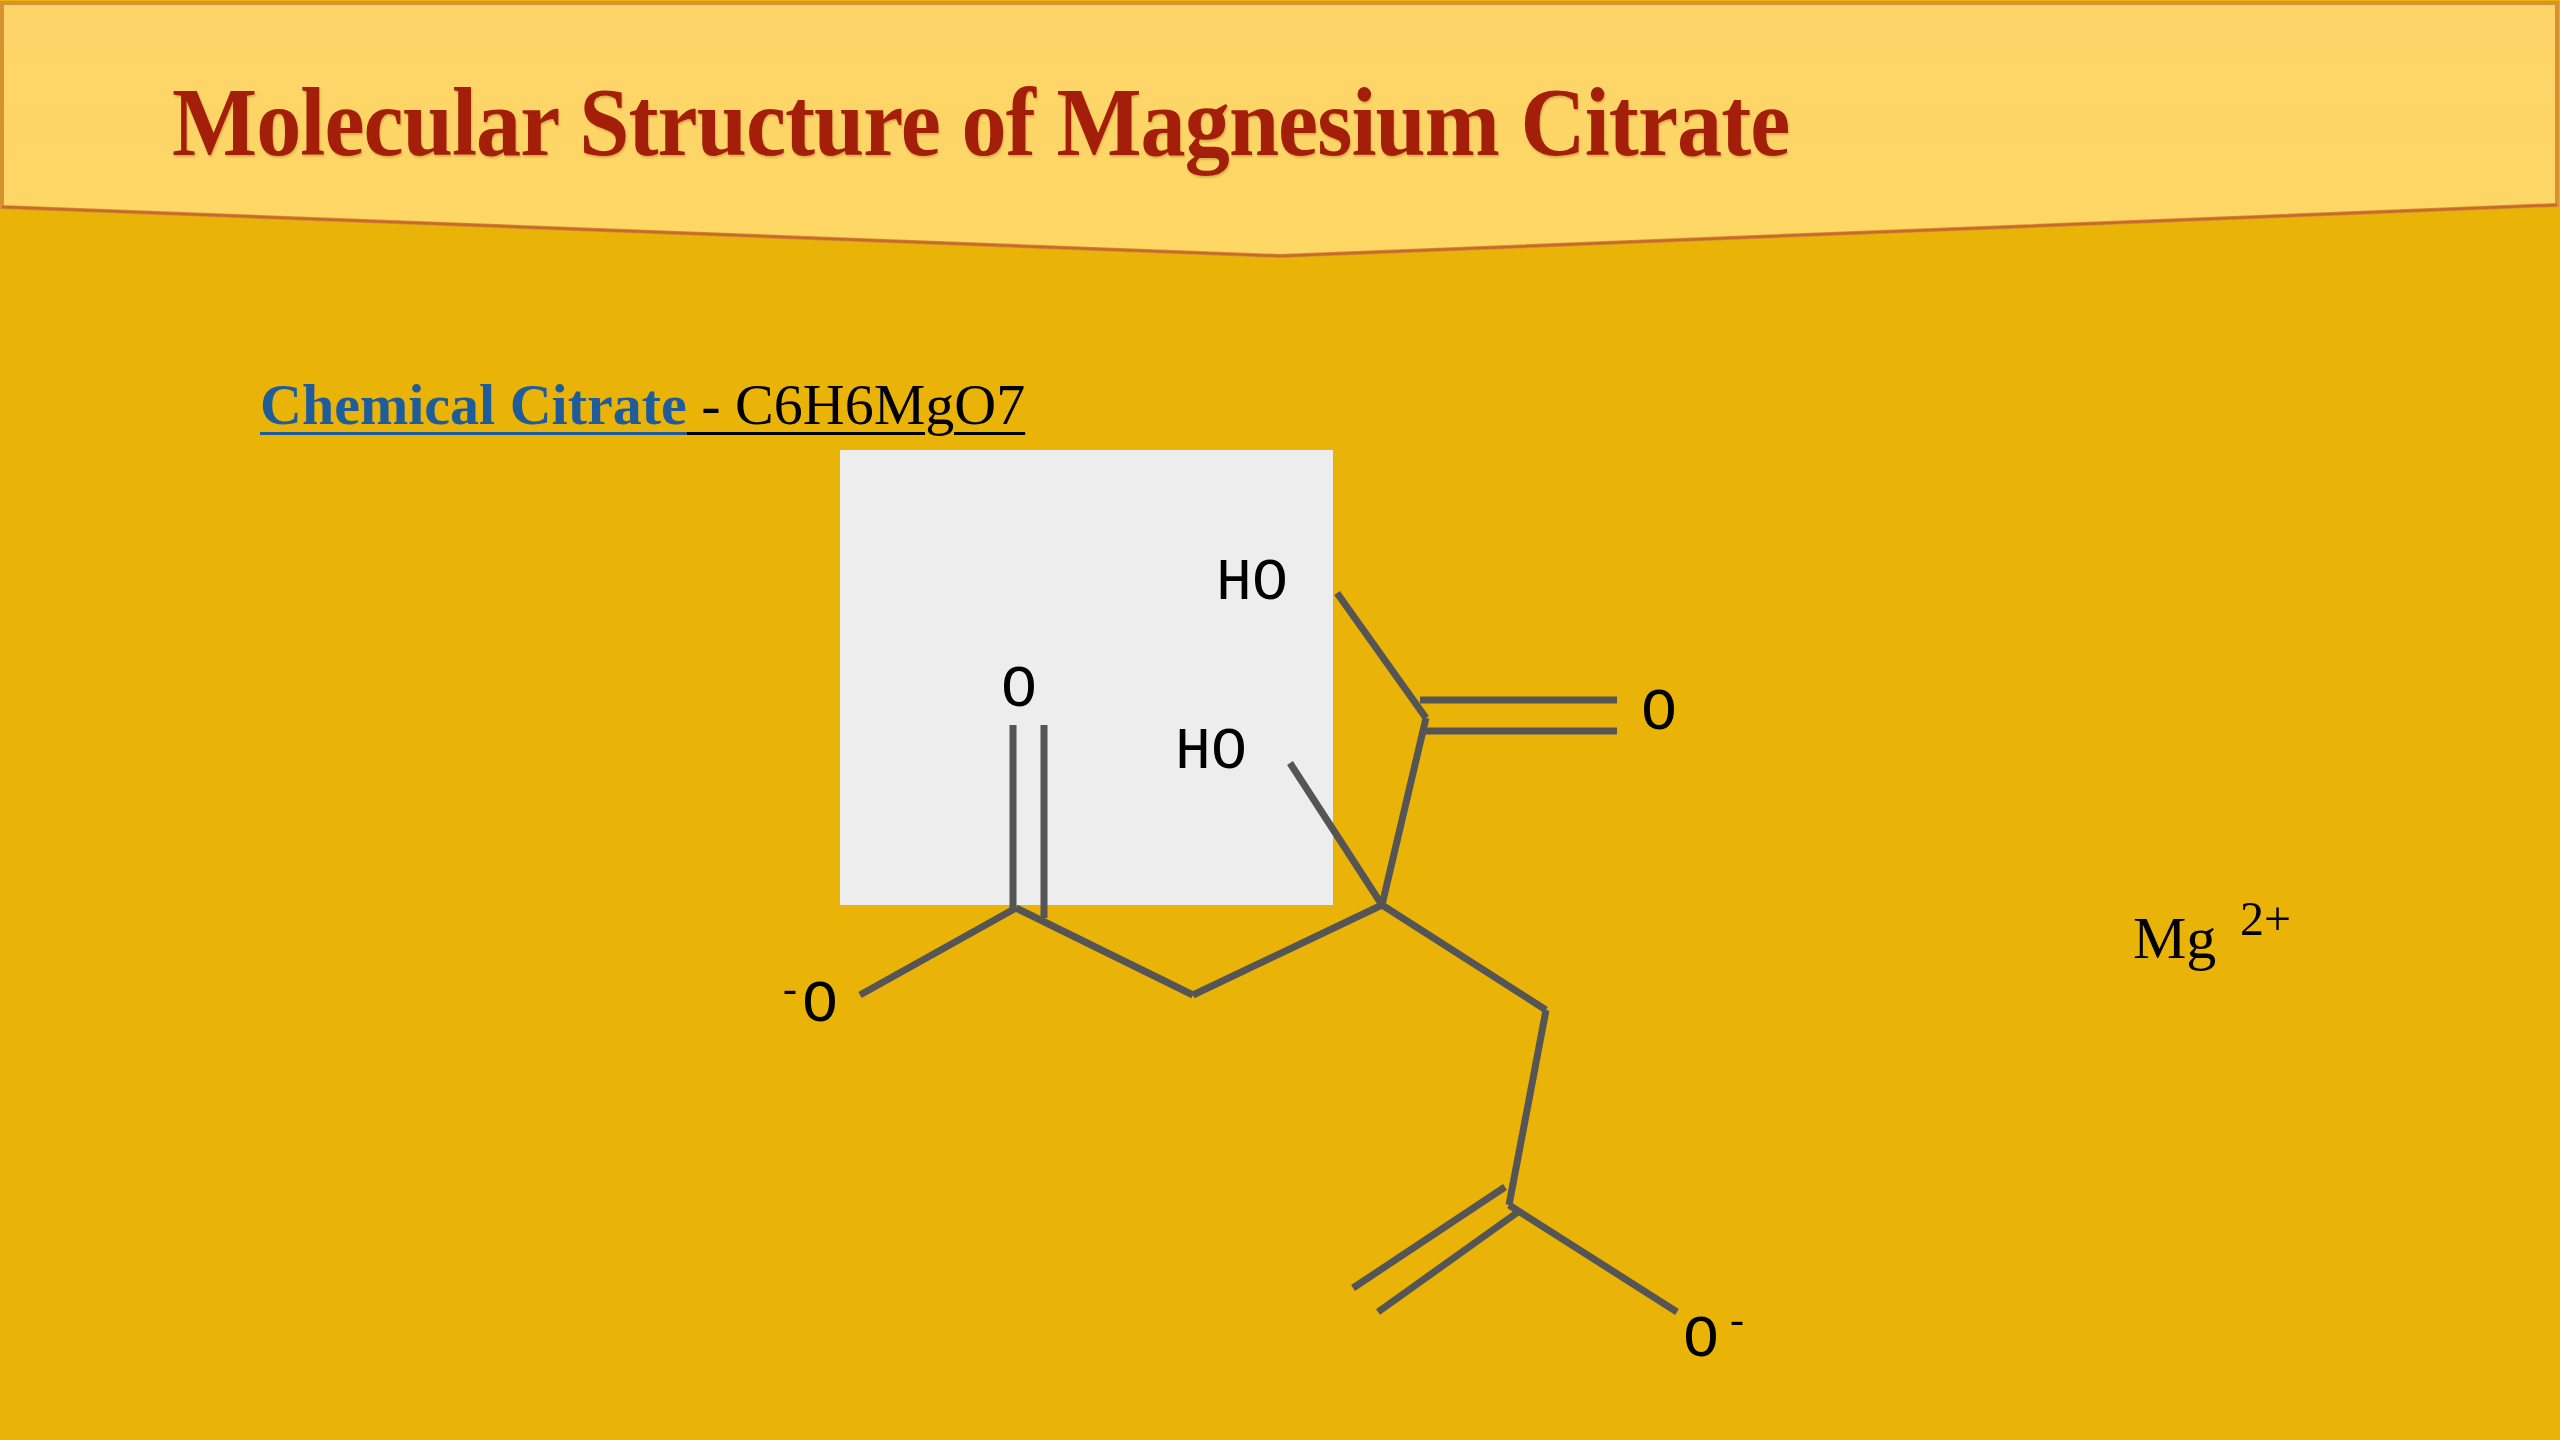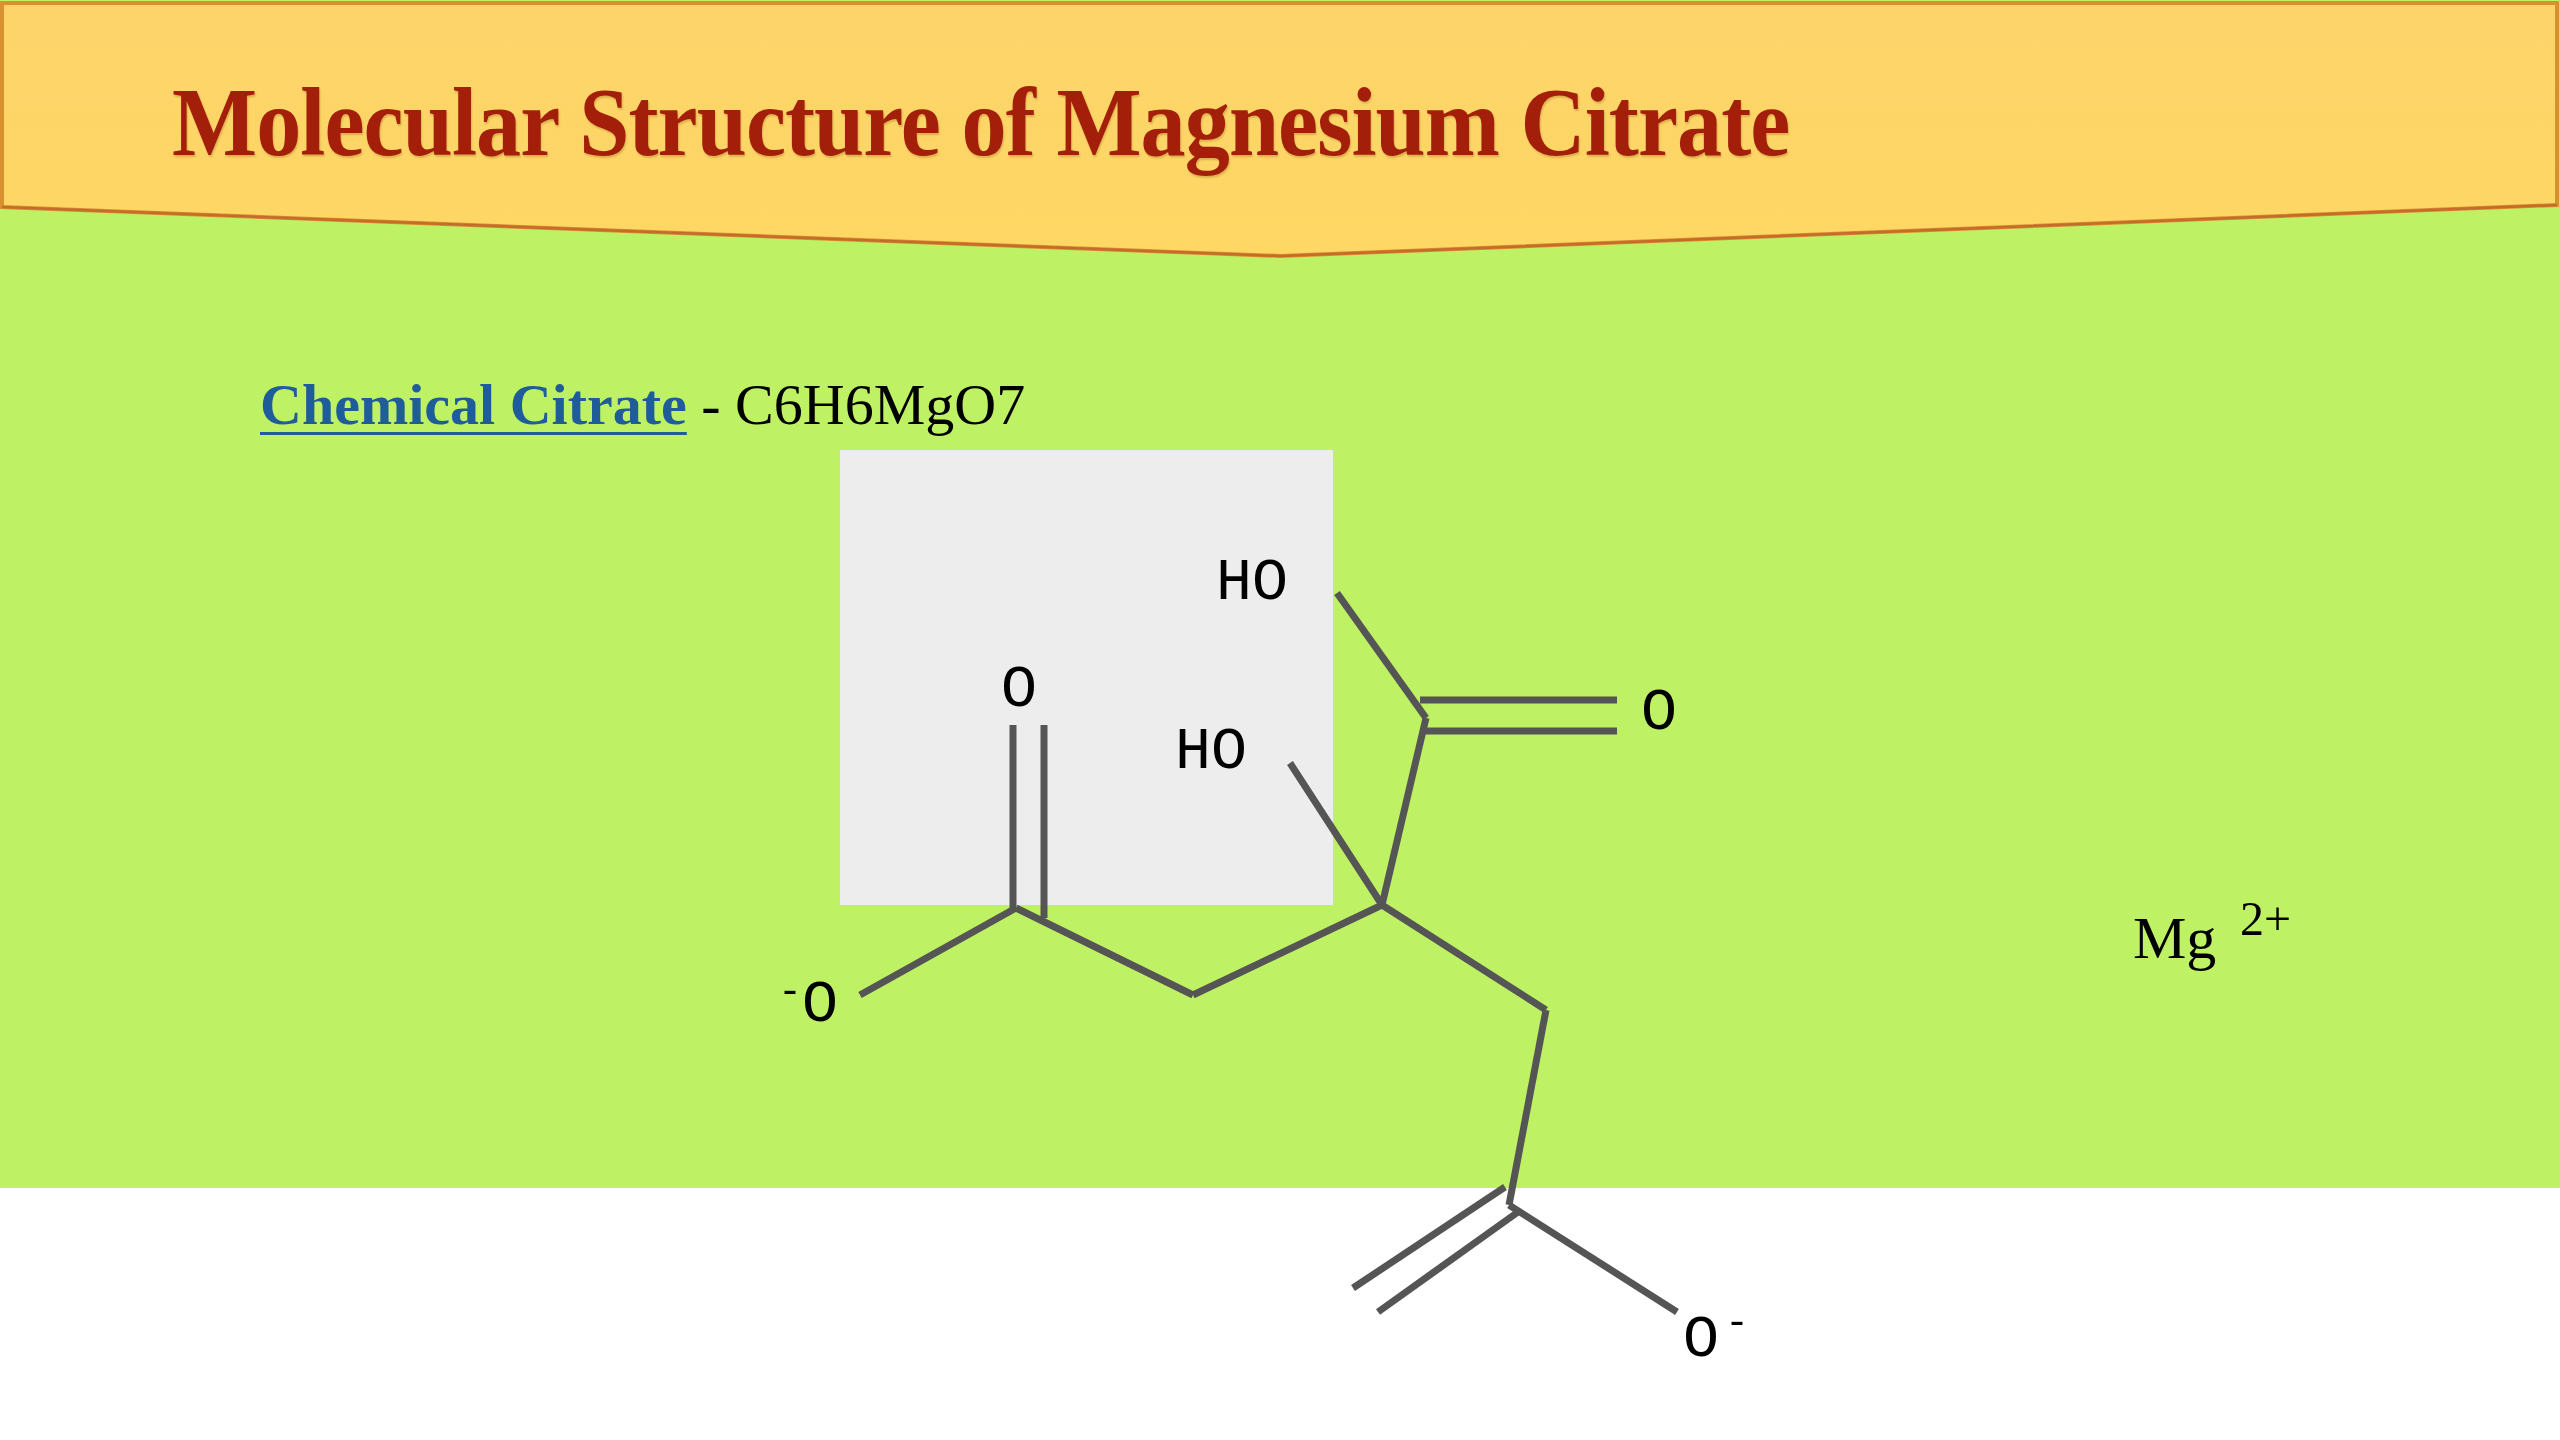--- a/index.html
+++ b/index.html
@@ -7,22 +7,22 @@
       padding: 0;
       width: 2560px;
       height: 1440px;
       background: #ffffff;
       overflow: hidden;
       font-family: "Liberation Serif", serif;
     }
     .slide {
       position: relative;
       width: 2560px;
-      height: 1188px;
-      background: #bef264;
+      height: 1440px;
+      background: #eab308;
     }
     .banner-svg {
       position: absolute;
       left: 0;
       top: 0;
       width: 2560px;
       height: 270px;
     }
     .slide-title {
       position: absolute;
@@ -51,20 +51,21 @@
     }
     .formula-label {
       color: #1F5C9A;
       font-weight: bold;
       text-decoration: underline;
       text-decoration-thickness: 3px;
       text-underline-offset: 8px;
     }
     .formula-value {
       color: #000000;
+      text-decoration: underline;
       text-decoration-thickness: 3px;
       text-underline-offset: 8px;
     }
     .grey-box {
       position: absolute;
       left: 840px;
       top: 450px;
       width: 493px;
       height: 455px;
       background: #EDEDED;

